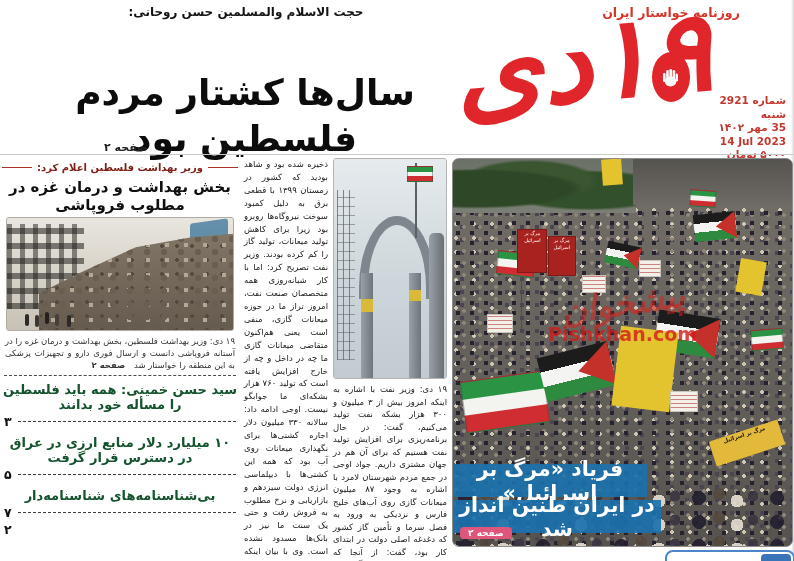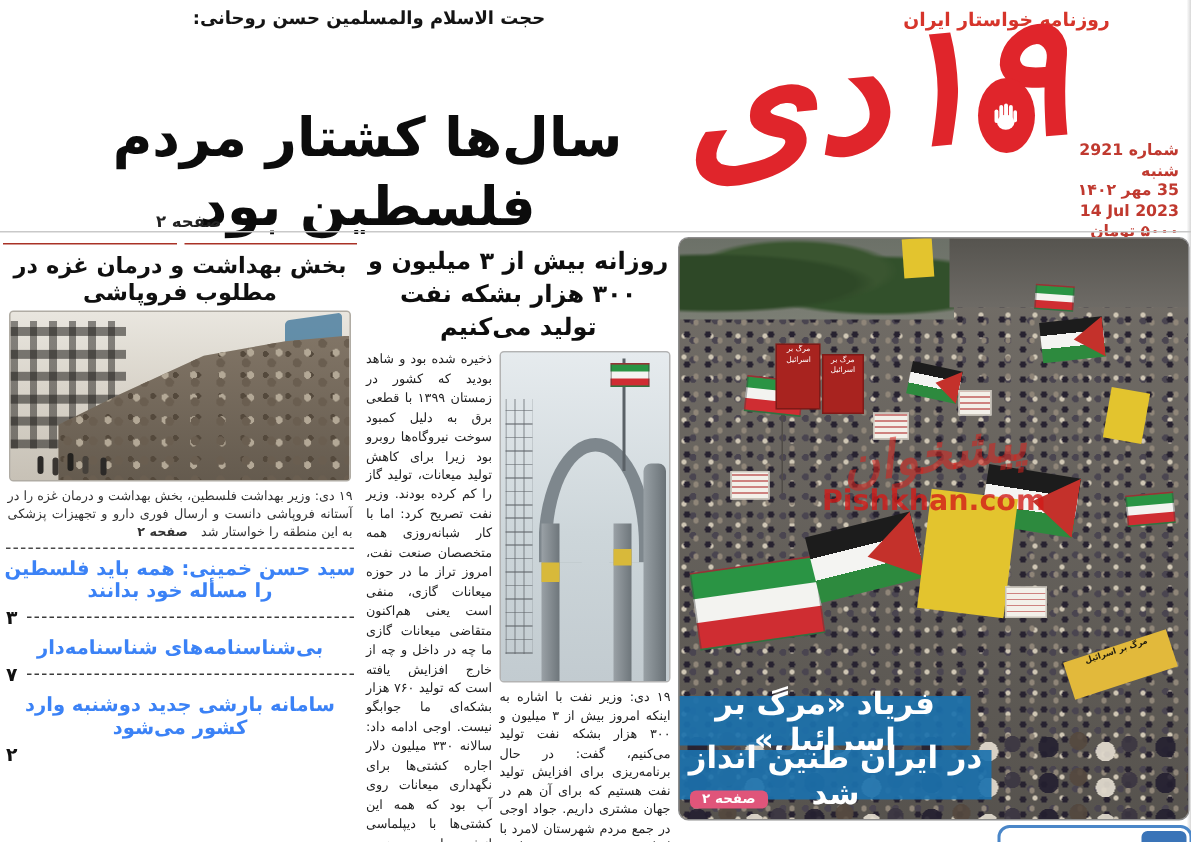--- a/index.html
+++ b/index.html
@@ -53,21 +53,21 @@
       radial-gradient(circle 2.5px at 14px 11px,#b3a896 99%,transparent),
       radial-gradient(circle 2px at 3px 12px,#54493c 99%,transparent),
       linear-gradient(rgba(60,52,44,.15),rgba(40,35,28,.4));
     background-size:17px 13px,19px 15px,15px 14px,100% 100%;}
   .gz-figs{position:absolute;left:8%;bottom:4%;width:4px;height:12px;background:#2c2a28;border-radius:2px;
     box-shadow:10px 1px 0 #3a3632,20px -2px 0 #24221f,30px 0 0 #45403a,42px 1px 0 #2c2a28;}
   .gz-caption{font-size:8.5px;line-height:12px;color:#333;margin:4px 3px 0;}
   .gz-caption .pref{font-weight:bold;margin-right:6px;}
   .dashed-sep{border-top:1px dashed #4a4a4a;margin:4px 2px 0;}
 
-  .news-item .t{font-size:13px;font-weight:800;text-align:center;color:#3b82f6;margin-top:6px;}
+  .news-item .t{font-size:13px;font-weight:800;text-align:center;color:#14532d;margin-top:6px;}
   .pg-row{display:flex;direction:ltr;align-items:center;gap:6px;margin:2px 2px 0;}
   .pg-row .num{font-size:12.5px;font-weight:bold;color:#111;}
   .pg-row .dash{flex:1;border-top:1.5px dashed #3c3c3c;}
 
   
   .col-mid{position:absolute;top:158px;left:244px;width:203px;}
   .oil-headline{font-size:16px;line-height:22px;font-weight:800;text-align:center;
     color:#0e0e0e;margin:5px 0 5px;}
   .oil-content{display:flex;gap:5px;align-items:flex-start;}
   .oil-right{width:114px;flex:none;}
@@ -177,20 +177,21 @@
   <div class="lead-headline">
     <br>
     <span>سال‌ها کشتار مردم فلسطین بود</span>
   </div>
   <div class="lead-pageref">صفحه ۲</div>
   <div class="hr-top"></div>
 
   <div class="col-left">
     <div class="kicker-row">
       <span class="rule"></span>
+      <span class="ktxt">وزیر بهداشت فلسطین اعلام کرد:</span>
       <span class="rule"></span>
     </div>
     <div class="gz-headline">بخش بهداشت و درمان غزه در مطلوب فروپاشی</div>
     <div class="gz-photo">
       <div class="gz-sky"></div>
       <div class="gz-bld"></div>
       <div class="gz-tarp"></div>
       <div class="gz-rubble"></div>
       <div class="gz-figs"></div>
     </div>
@@ -201,41 +202,43 @@
     <div class="dashed-sep"></div>
 
     <div class="news-item">
       <div class="t">سید حسن خمینی: همه باید فلسطین را مسأله خود بدانند</div>
       <div class="pg-row">
         <span class="num">۳</span>
         <span class="dash"></span>
       </div>
     </div>
     <div class="news-item">
+      <div class="t">۱۰ میلیارد دلار منابع ارزی در عراق در دسترس قرار گرفت</div>
+      <div class="pg-row">
+        <span class="num">۵</span>
+        <span class="dash"></span>
+      </div>
+    </div>
+    <div class="news-item">
       <div class="t">بی‌شناسنامه‌های شناسنامه‌دار</div>
       <div class="pg-row">
         <span class="num">۷</span>
         <span class="dash"></span>
       </div>
     </div>
     <div class="news-item">
-      <div class="t">سامانه بارشی جدید دوشنبه وارد کشور می‌شود</div>
       <div class="pg-row">
         <span class="num">۲</span>
 
       </div>
     </div>
 
   </div>
 
   <div class="col-mid">
-    <div class="oil-headline">
-      <span>روزانه بیش از ۳ میلیون و ۳۰۰ هزار بشکه نفت</span><br>
-      <span>تولید می‌کنیم</span>
-    </div>
     <div class="oil-content">
       <div class="oil-right">
         <div class="oil-photo">
           <div class="oil-sky"></div>
           <div class="oil-scaffold"></div>
           <div class="oil-u"></div>
           <div class="oil-col1"></div>
           <div class="oil-col2"></div>
           <div class="oil-band"></div>
           <div class="oil-band2"></div>

